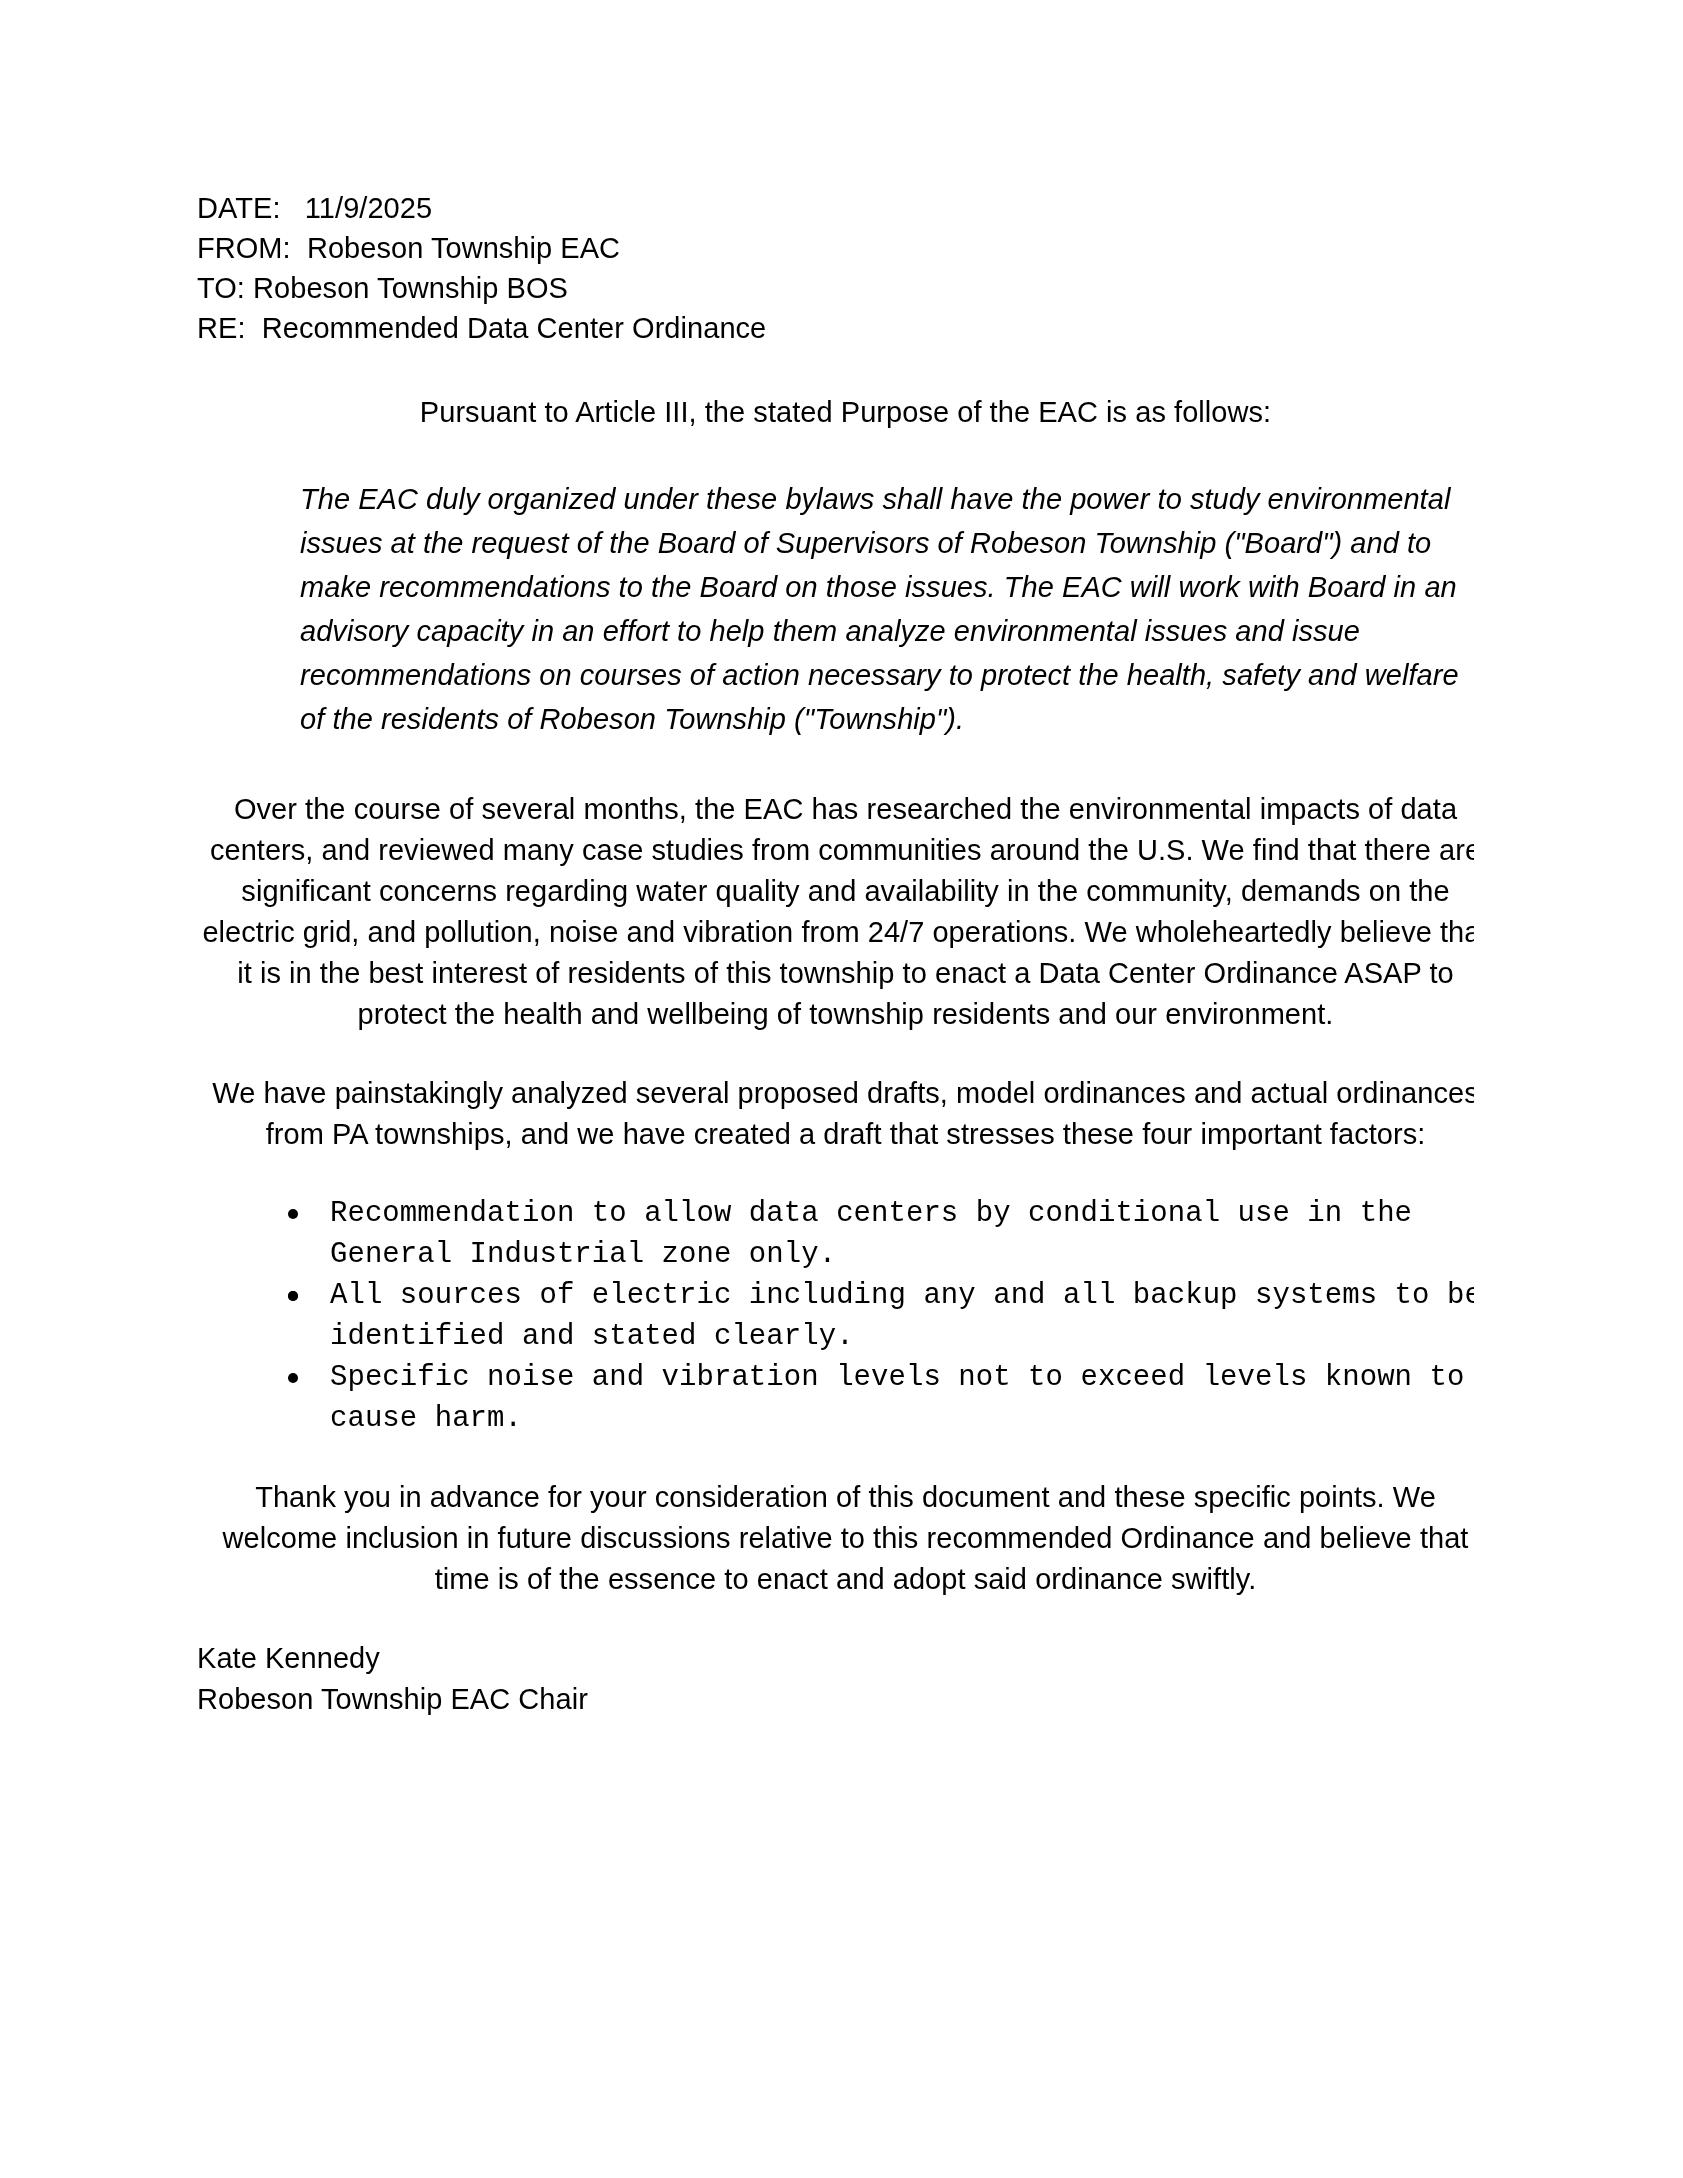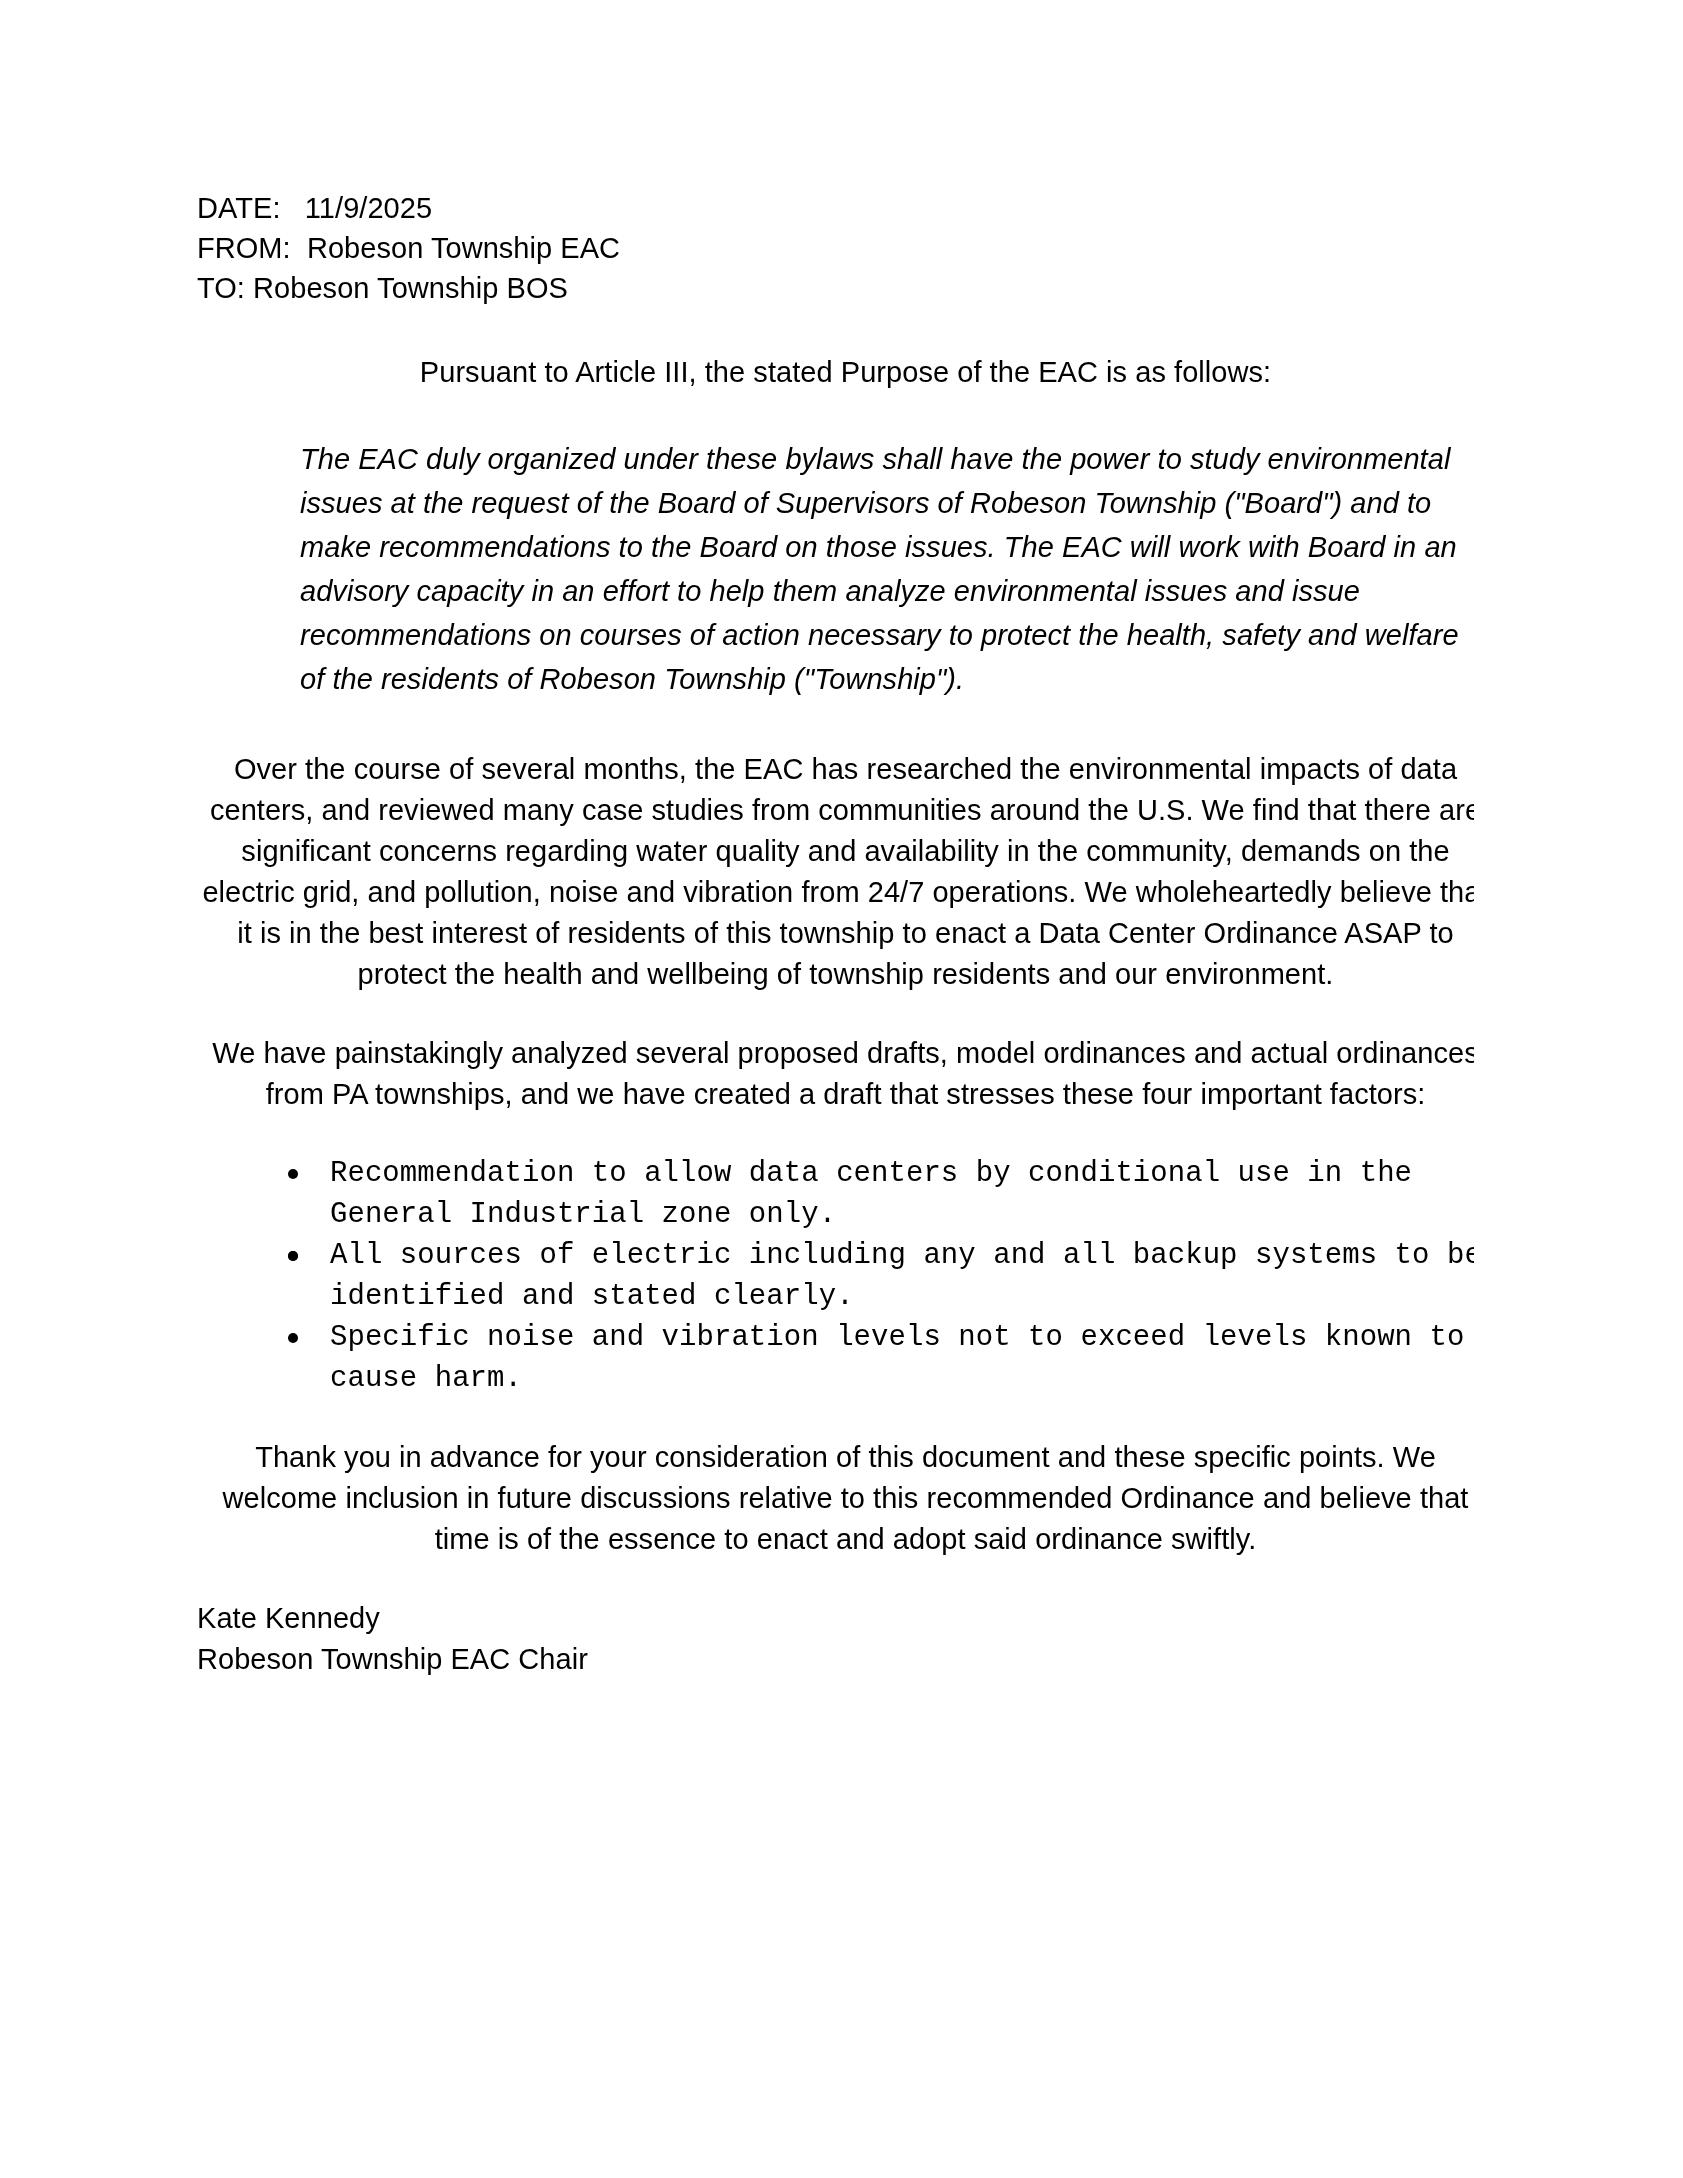--- a/index.html
+++ b/index.html
@@ -87,20 +87,21 @@
 </head>
 <body>
 
 <div class="page">
   <div class="doc-body">
 
     <div class="memo-header">
       <div class="memo-line">DATE:   11/9/2025</div>
       <div class="memo-line">FROM:  Robeson Township EAC</div>
       <div class="memo-line">TO: Robeson Township BOS</div>
+      <div class="memo-line">RE:  Recommended Data Center Ordinance</div>
     </div>
 
     <div class="spacer-md"></div>
 
     <div class="para">Pursuant to Article III, the stated Purpose of the EAC is as follows:</div>
 
     <div class="spacer-md"></div>
 
     <div class="quote-block">The EAC duly organized under these bylaws shall have the power to study environmental issues at the request of the Board of Supervisors of Robeson Township ("Board") and to make recommendations to the Board on those issues. The EAC will work with Board in an advisory capacity in an effort to help them analyze environmental issues and issue recommendations on courses of action necessary to protect the health, safety and welfare of the residents of Robeson Township ("Township").</div>
 

